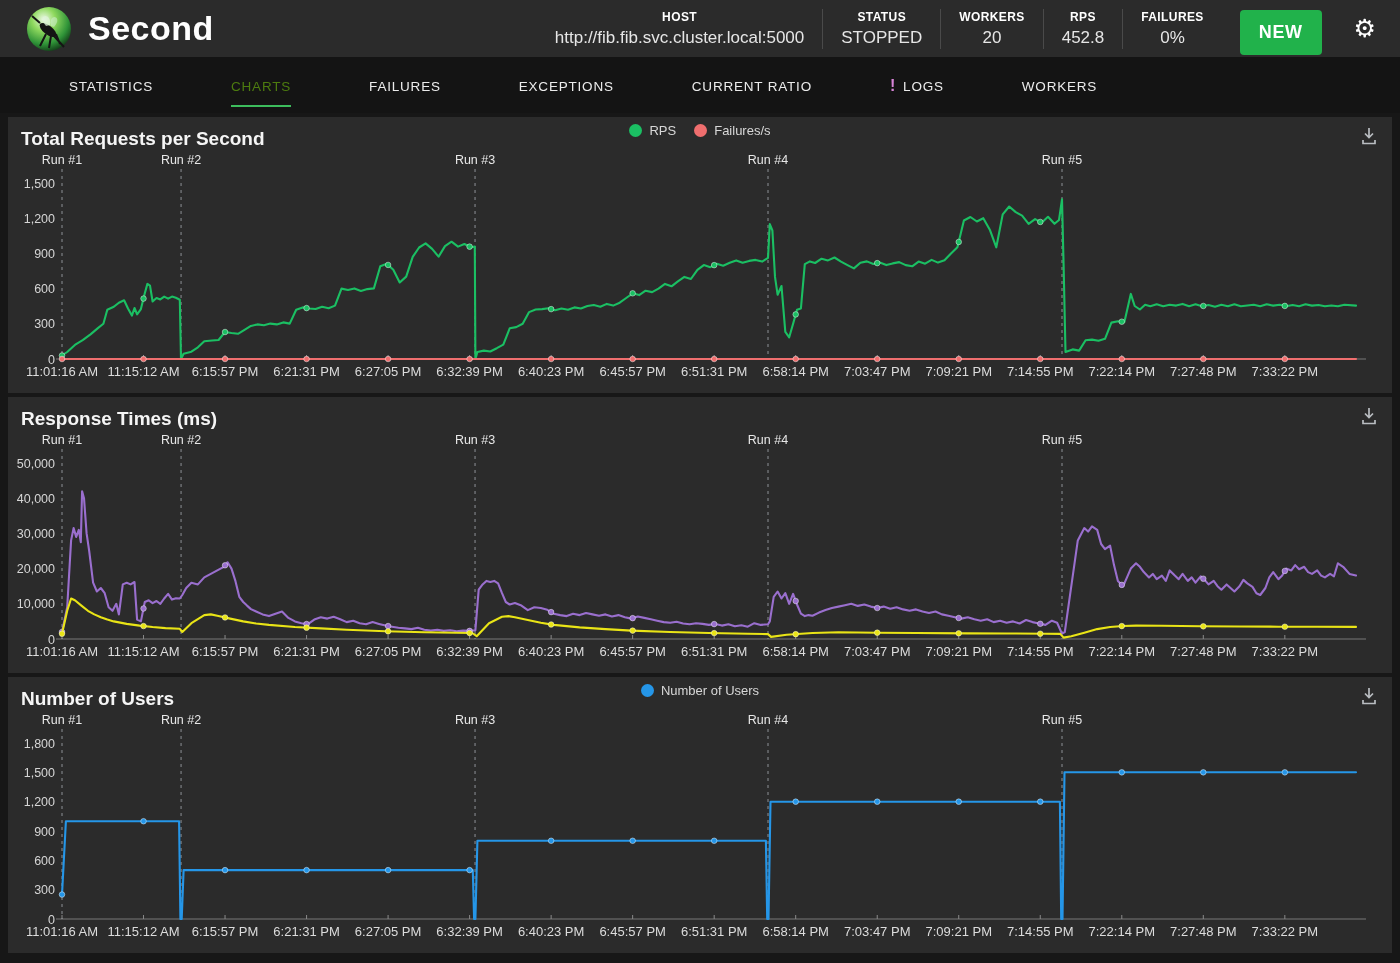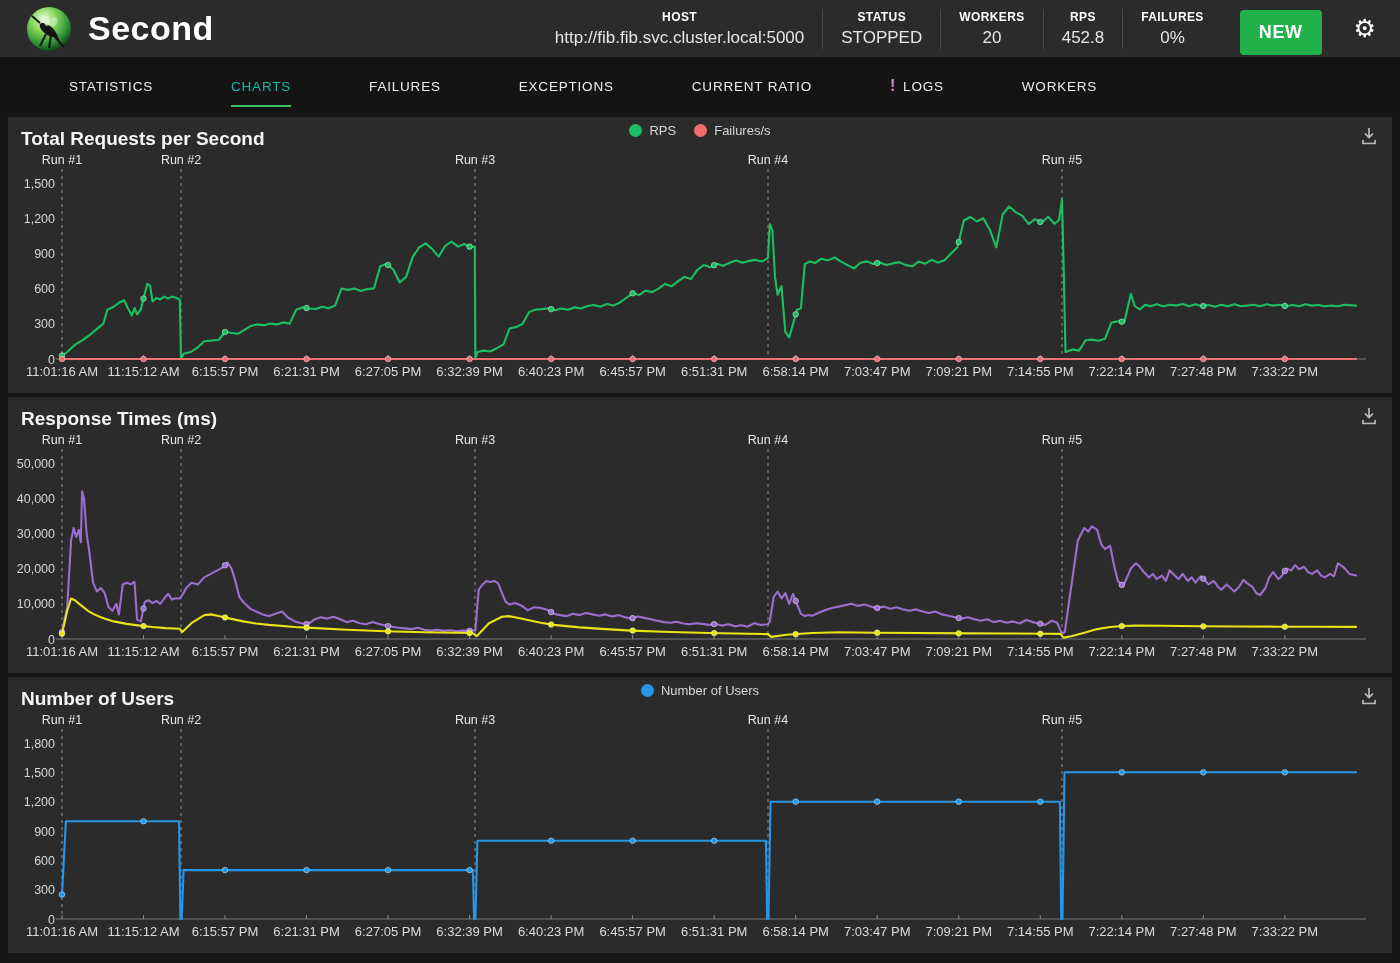--- a/index.html
+++ b/index.html
@@ -18,21 +18,21 @@
   .hdivider { width:1px; height:40px; background:#4a4a4a; }
   .new-btn { margin:8px 26px 0 18px; background:#21b24b; color:#fff; border:none; border-radius:4px;
     font-family:inherit; font-size:18px; font-weight:700; letter-spacing:.6px; padding:12px 19px; cursor:pointer; }
   .gear { font-size:25px; color:#fff; cursor:pointer; line-height:1; padding:4px 6px; }
 
   
   .nav { height:56px; background:#141414; display:flex; align-items:stretch; padding-left:21px; }
   .tab { display:flex; align-items:center; gap:7px; margin-right:30px; padding:4px 0 0 0;
     font-size:13.5px; letter-spacing:.8px; color:#ececec; cursor:pointer;
     border-bottom:2px solid transparent; height:44px; margin-top:6px;margin-left:48px; }
-  .tab.active { color:#14b8a6; border-bottom-color:#3dbd5d; }
+  .tab.active { color:#4d7c0f; border-bottom-color:#3dbd5d; }
   .tab .badge { color:#d884d8; font-weight:700; font-size:16px; }
 
   
   .main { padding:4px 8px 0 8px; display:flex; flex-direction:column; gap:4px; }
   .panel { position:relative; height:276px; background:#2b2b2b; }
   .panel-title { position:absolute; left:13px; top:11px; font-size:19px; font-weight:700; color:#f5f5f5; }
   .legend { position:absolute; top:6px; left:0; right:0; display:flex; justify-content:center; gap:18px; pointer-events:none; }
   .legend-item { display:flex; align-items:center; gap:7px; font-size:13px; color:#d8d8d8; }
   .legend-dot { width:13px; height:13px; border-radius:50%; }
   .dl-btn { position:absolute; right:12px; top:8px; width:22px; height:22px; background:none; border:none; cursor:pointer; padding:0; }

